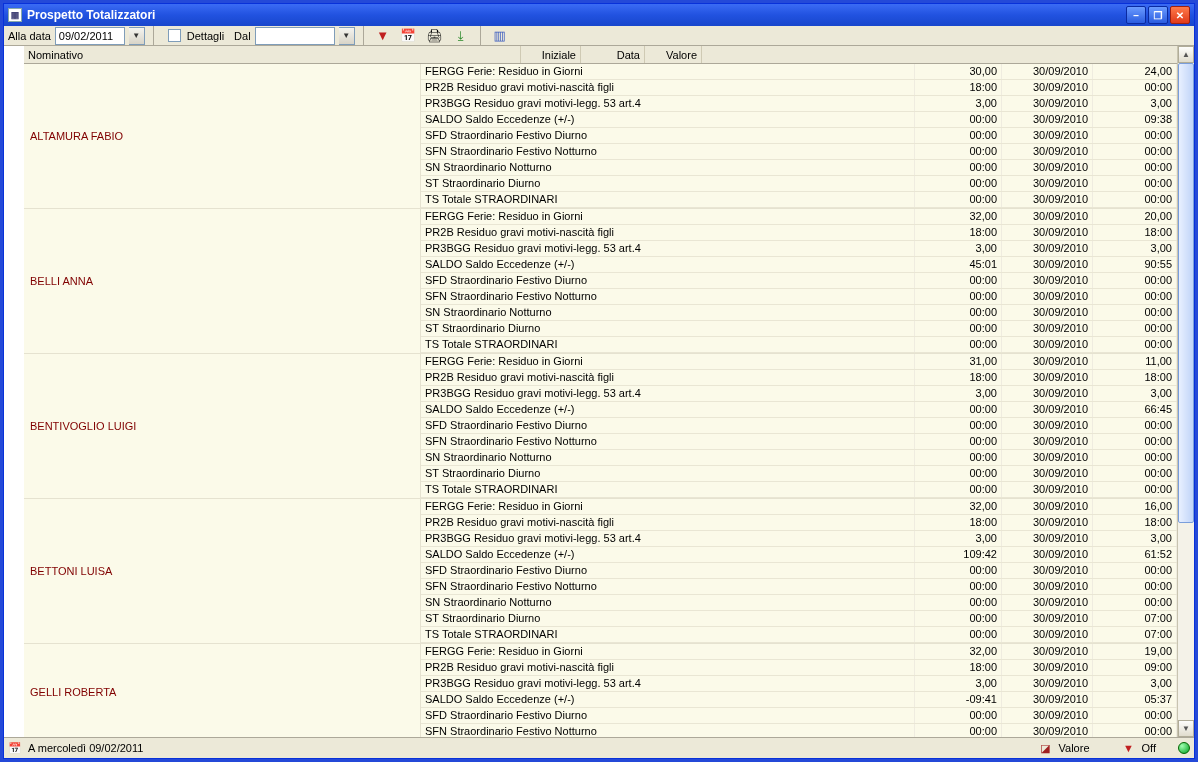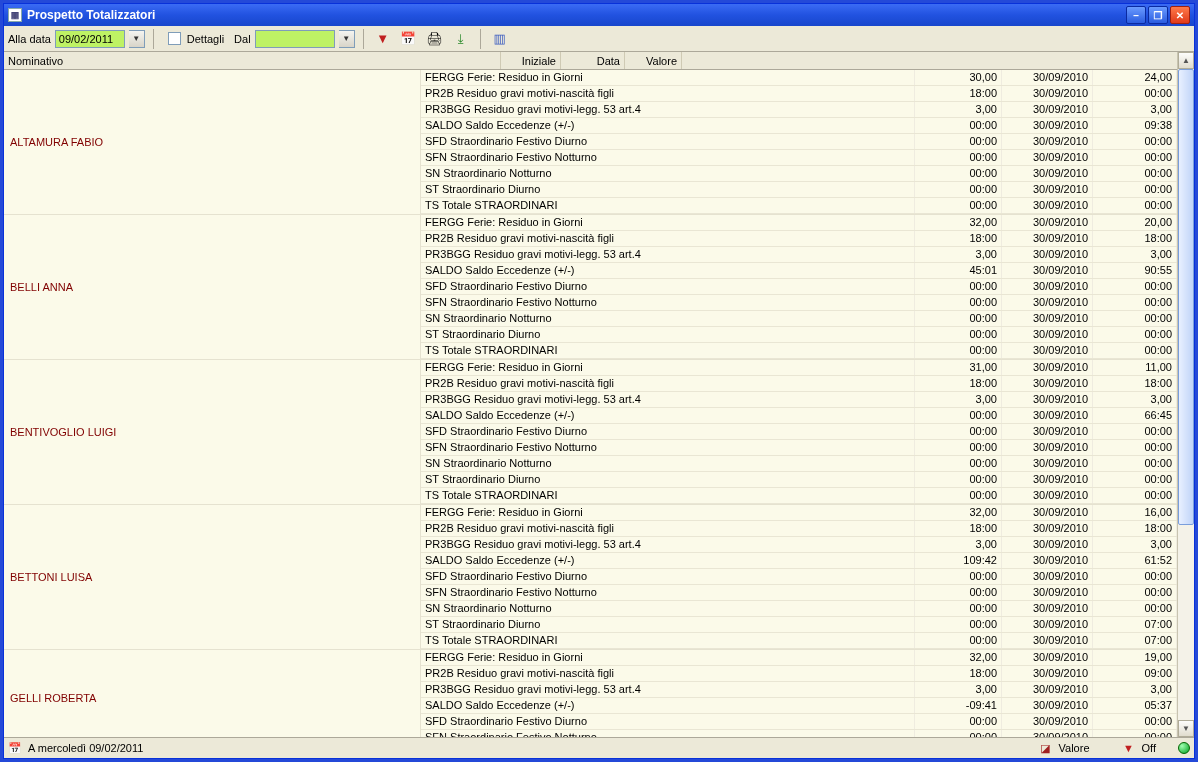--- a/index.html
+++ b/index.html
@@ -46,34 +46,34 @@
     border: 1px solid #0a2aa0;
     border-radius: 2px;
     display:flex; align-items:center; justify-content:center;
     color:#fff; font-weight:bold; font-size:10px;
     cursor:pointer;
   }
   .titlebar .wbtn.close { background: linear-gradient(to bottom, #ff7a4a, #e03a1a); border-color:#a02010; }
   .toolbar {
     background: #ece9d8;
     border-bottom: 1px solid #aca899;
-    height: 26px;
+    height: 20px;
     display:flex;
     align-items:center;
     padding: 0 4px;
     gap: 4px;
     font-size: 11px;
   }
   .toolbar label { color:#000; }
   .toolbar input[type=text] {
     height: 18px;
     border: 1px solid #7f9db9;
     font-size: 11px;
     padding: 0 3px;
-    background:#bef264;
+    background:#ffffff;
   }
   .toolbar .combo-arrow {
     width: 16px; height: 18px;
     border: 1px solid #7f9db9;
     border-left: none;
     background: linear-gradient(to bottom, #f4f4f0, #d8d4c8);
     display:flex;align-items:center;justify-content:center;
     font-size: 8px; color:#333;
     cursor:pointer;
   }
@@ -98,20 +98,21 @@
   .grid-wrap {
     flex: 1;
     display:flex;
     overflow:hidden;
     border-bottom: 1px solid #aca899;
   }
   .grid {
     flex:1;
     overflow:hidden;
     position:relative;
+    margin-left:20px;
   }
   .grid-header {
     display:flex;
     background: #ece9d8;
     border-bottom: 1px solid #aca899;
     height: 18px;
     font-size: 11px;
     color:#000;
   }
   .grid-header .hcell {

